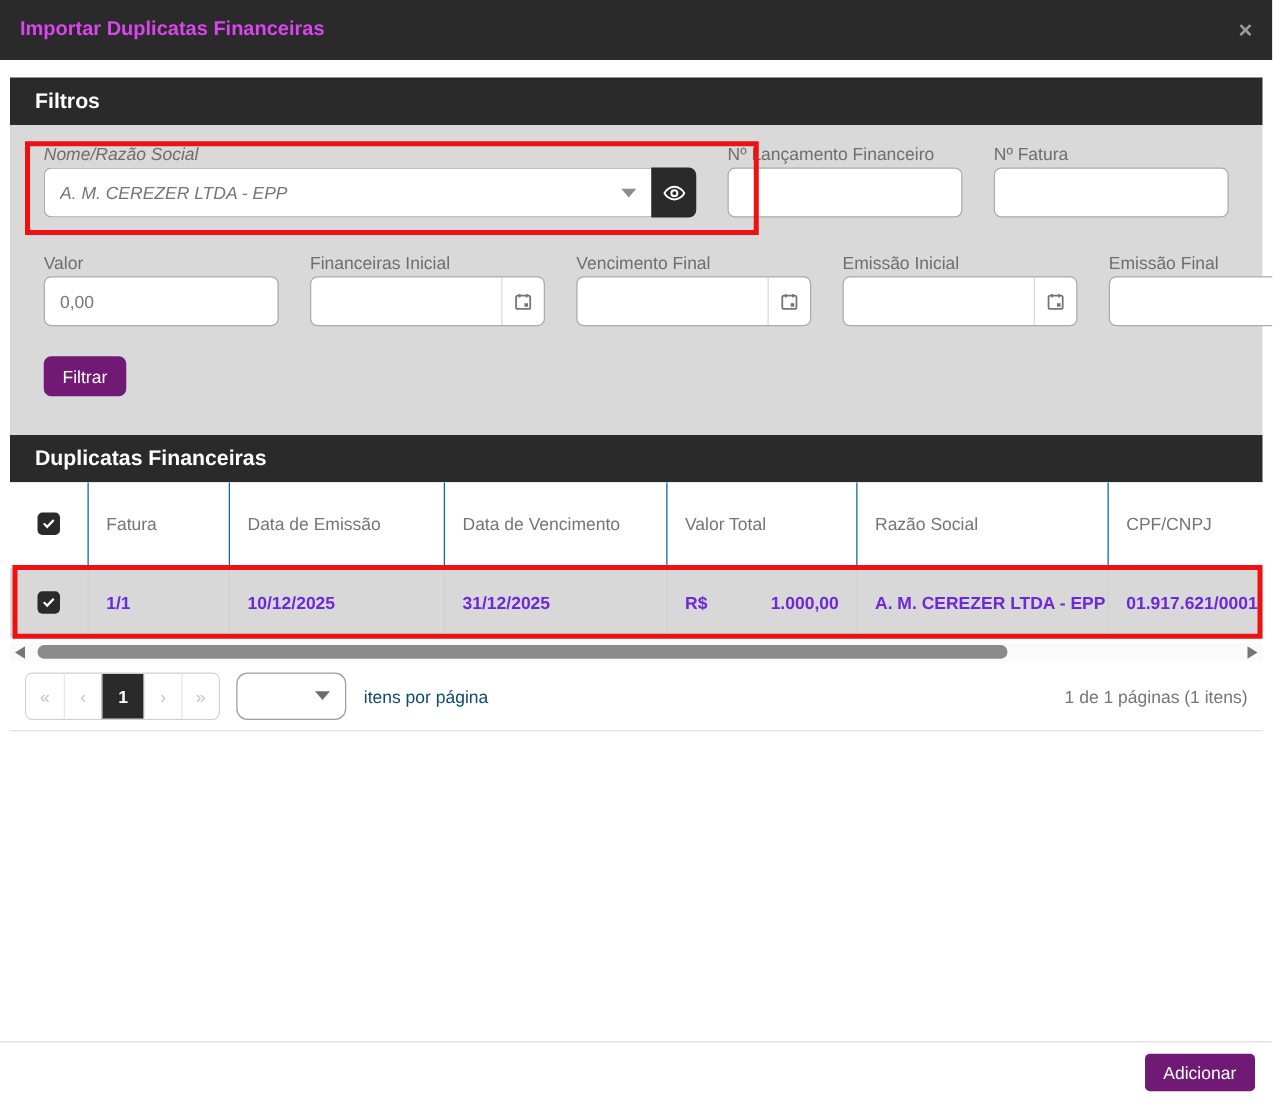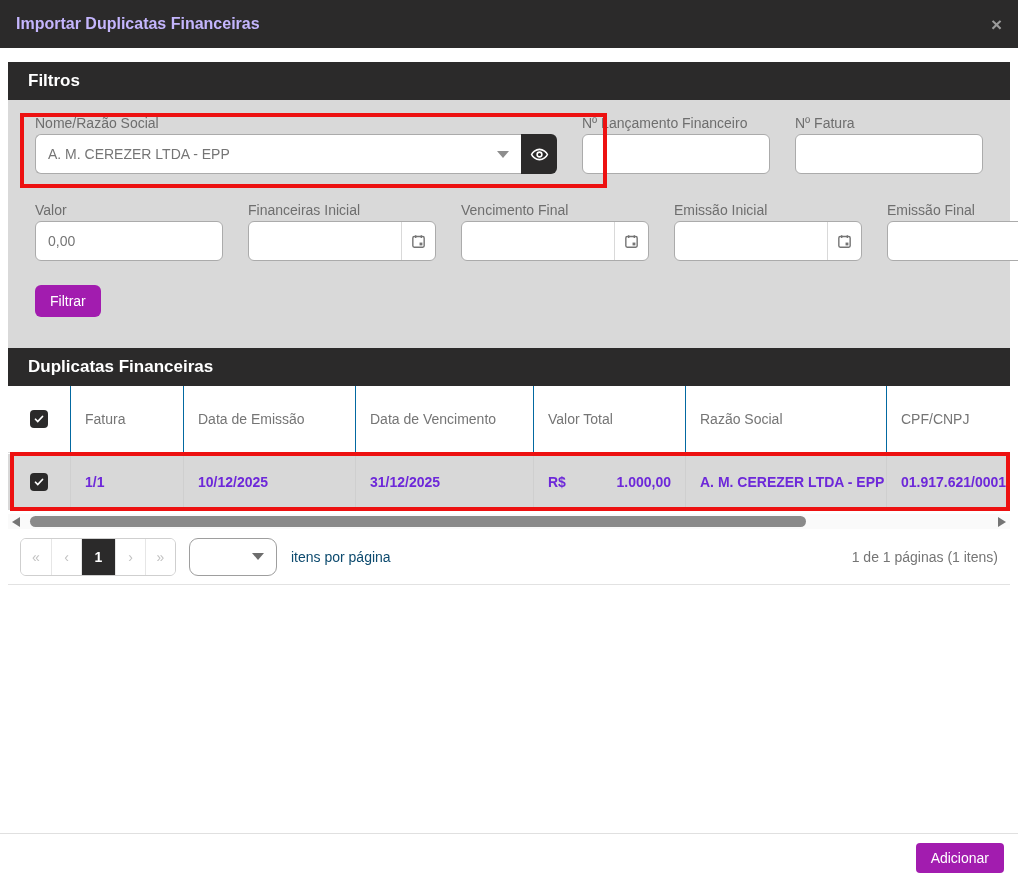--- a/index.html
+++ b/index.html
@@ -2,46 +2,46 @@
 <html><head>
 <meta charset="utf-8">
 <style>
   * { margin:0; padding:0; box-sizing:border-box; }
   html,body { background:#fff; }
   body { font-family:"Liberation Sans", sans-serif; }
   .stage { position:relative; width:1018px; height:886px; background:#fff; overflow:hidden; }
 
   
   .modal-header { height:48px; background:#2b2a2a; display:flex; align-items:center; padding:0 16px; }
-  .modal-title { color:#c4b5fd; font-size:16px; font-weight:bold; }
+  .modal-title { color:#d946ef; font-size:16px; font-weight:bold; }
   .close-btn { margin-left:auto; color:#9b9b9b; font-size:19px; font-weight:bold; cursor:pointer; line-height:1; }
 
   .content { margin:14px 8px 0 8px; width:1002px; }
 
   
   .section-bar { height:38px; background:#2b2a2a; color:#fff; font-size:17px; font-weight:bold; display:flex; align-items:center; padding-left:20px; }
 
   
   .filters-body { background:#d9d9d9; padding:14px 27px 31px 27px; }
   .f-row { display:flex; gap:25px; }
   .f-row2 { margin-top:27px; }
   .f-group { display:flex; flex-direction:column; }
   .f-label { font-size:14px; color:#6e6e6e; height:20px; line-height:18px; }
   .input { height:40px; background:#fff; border:1px solid #ababab; border-radius:6px; font-size:14px; color:#757575; padding:0 12px; width:100%; outline:none; font-family:"Liberation Sans", sans-serif; }
-  .w-combo { width:560px; }
+  .w-combo { width:560px;font-style:italic; }
   .w-std { width:188px; }
   .combo-wrap { display:flex; height:40px; }
   .combo-box { flex:1; background:#fff; border:1px solid #ababab; border-right:none; border-radius:6px 0 0 6px; display:flex; align-items:center; padding:0 12px; }
   .combo-text { font-size:14px; color:#757575; flex:1; white-space:nowrap; overflow:hidden; }
   .caret { width:0; height:0; border-left:6px solid transparent; border-right:6px solid transparent; border-top:7px solid #8d8d8d; }
   .eye-btn { width:36px; background:#2b2a2a; border-radius:0 6px 6px 0; display:flex; align-items:center; justify-content:center; cursor:pointer; }
   .date-wrap { display:flex; align-items:stretch; height:40px; background:#fff; border:1px solid #ababab; border-radius:6px; overflow:hidden; }
   .date-input { flex:1; border:none; outline:none; font-size:14px; color:#555; padding:0 10px; background:transparent; font-family:"Liberation Sans", sans-serif; min-width:0; }
   .date-icon-box { width:34px; border-left:1px solid #d9d9d9; display:flex; align-items:center; justify-content:center; cursor:pointer; }
-  .btn-dark { background:#a21caf; color:#fff; border:none; border-radius:6px; font-size:14px; font-family:"Liberation Sans", sans-serif; padding:0 15px; height:32px; cursor:pointer; }
+  .btn-dark { background:#701a75; color:#fff; border:none; border-radius:6px; font-size:14px; font-family:"Liberation Sans", sans-serif; padding:0 15px; height:32px; cursor:pointer; }
   .filtrar { margin-top:24px; }
 
   
   .tbl { background:#fff; }
   .tbl-head { display:flex; height:67px; border-bottom:1px solid #dcdcdc; background:#fff; }
   .tbl-row { display:flex; height:56px; background:#d8d8d8; margin-top:1px; }
   .cell { display:flex; align-items:center; padding:0 14px; font-size:14px; overflow:hidden; white-space:nowrap; }
   .cell + .cell { border-left:1px solid #0369a1; }
   .tbl-row .cell + .cell { border-left:1px solid #cfcfcf; }
   .c-check { width:62px; justify-content:center; padding:0; }

